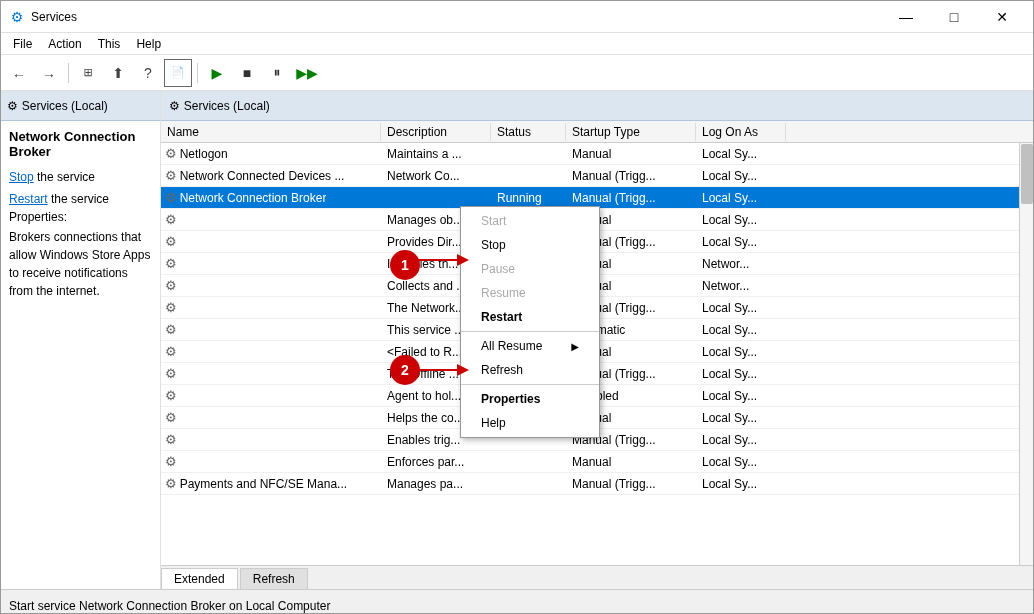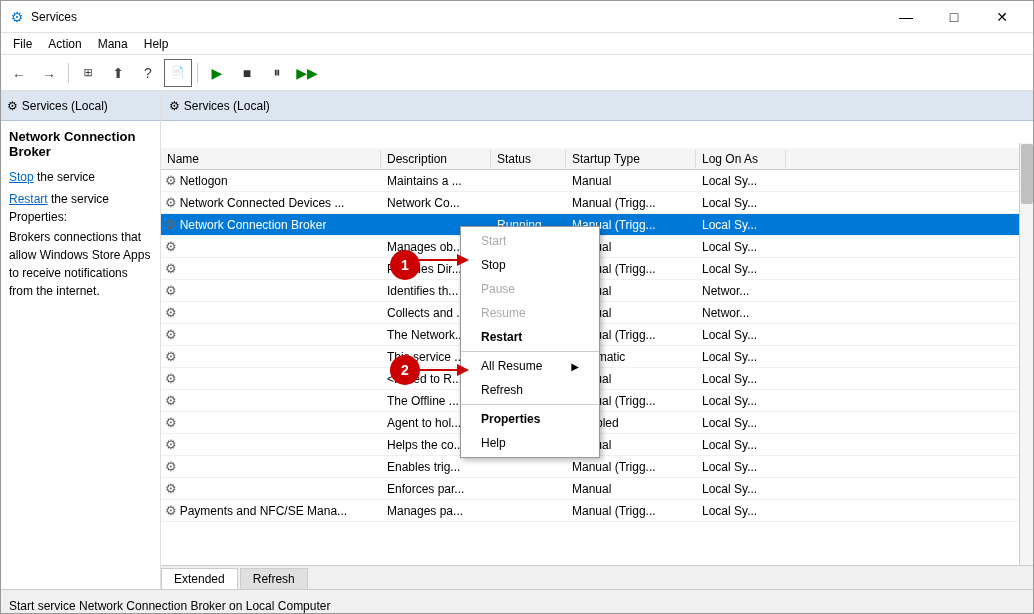--- a/index.html
+++ b/index.html
@@ -189,21 +189,20 @@
       position: relative;
     }
     .table-header {
       display: flex;
       background: #f5f5f5;
       border-bottom: 1px solid #ccc;
       height: 22px;
       align-items: center;
       position: sticky;
       top: 0;
-      margin-top: 27px;
     }
     .col-header {
       padding: 2px 6px;
       font-size: 12px;
       font-weight: normal;
       color: #000;
       border-right: 1px solid #ddd;
       white-space: nowrap;
       overflow: hidden;
       cursor: pointer;
@@ -294,21 +293,21 @@
     .tab.active {
       background: #fff;
       border-bottom: 1px solid #fff;
       position: relative;
       top: 1px;
     }
 
     
     .context-menu {
       position: absolute;
-      top: 226px;
+      top: 206px;
       left: 460px;
       width: 140px;
       background: #fff;
       border: 1px solid #999;
       box-shadow: 2px 2px 6px rgba(0,0,0,0.3);
       z-index: 100;
       padding: 2px 0;
     }
     .ctx-item {
       padding: 5px 20px;
@@ -360,21 +359,21 @@
     <div class="title-bar-controls">
       <button class="title-btn">—</button>
       <button class="title-btn">□</button>
       <button class="title-btn close">✕</button>
     </div>
   </div>
 
   <div class="menu-bar">
     <div class="menu-item">File</div>
     <div class="menu-item">Action</div>
-    <div class="menu-item">Mana</div>
+    <div class="menu-item">This</div>
     <div class="menu-item">Help</div>
   </div>
 
   <div class="toolbar">
     <button class="toolbar-btn">←</button>
     <button class="toolbar-btn">→</button>
     <div class="toolbar-sep"></div>
     <button class="toolbar-btn" style="font-size:11px;">⊞</button>
     <button class="toolbar-btn">⬆</button>
     <button class="toolbar-btn">?</button>

